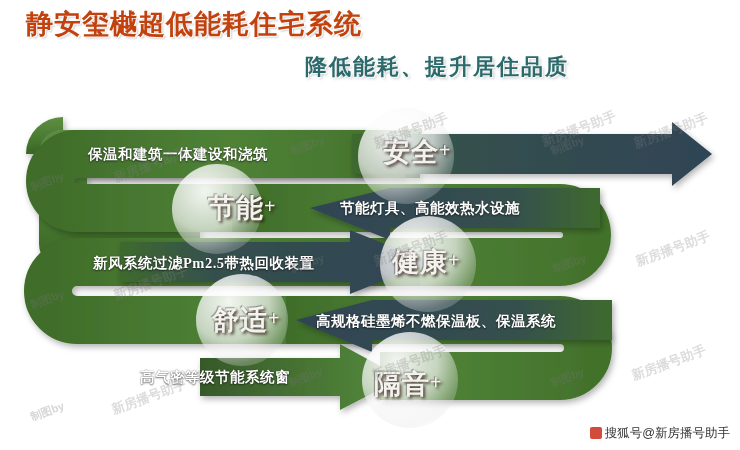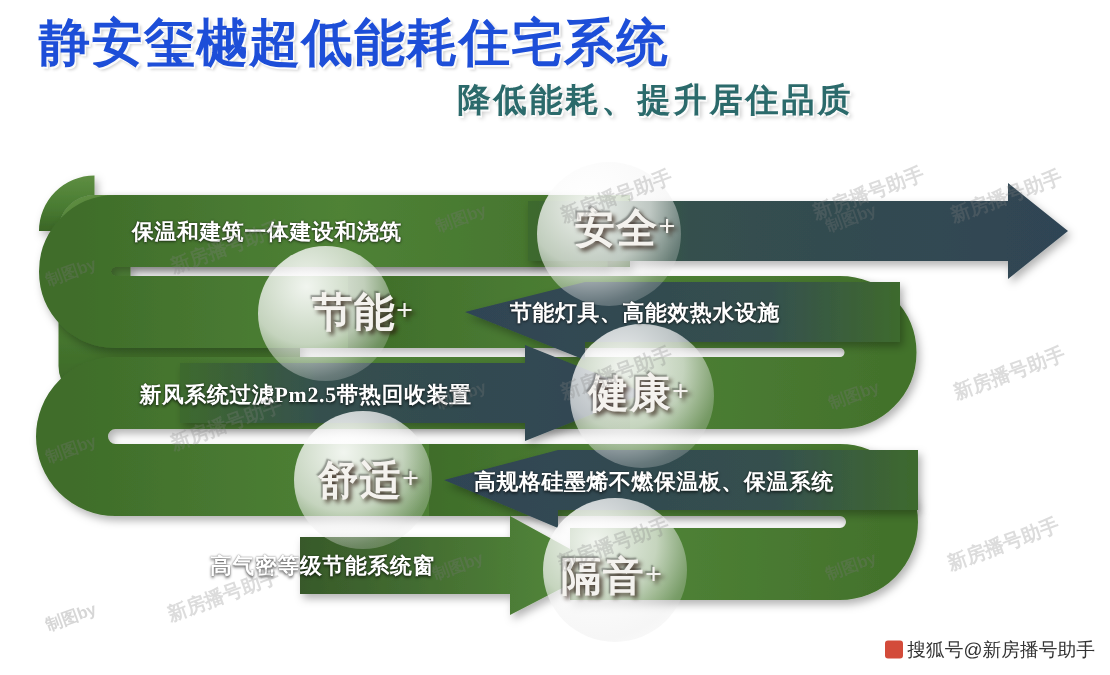--- a/index.html
+++ b/index.html
@@ -8,22 +8,22 @@
     background:#ffffff;
     font-family:"Liberation Serif","DejaVu Serif",serif;
     overflow:hidden;
     position:relative;
   }
   #stage{position:absolute;left:0;top:0;width:740px;height:450px;overflow:hidden;background:#fff;}
 
   
   .title-main{
     position:absolute;left:26px;top:6px;
-    font-size:34px;font-weight:bold;letter-spacing:1px;
-    color:#1d4ed8;
+    font-size:27px;font-weight:bold;letter-spacing:1px;
+    color:#c2410c;
     text-shadow:1px 1px 0 rgba(255,255,255,.9), 2px 2px 2px rgba(0,0,0,.18);
     white-space:nowrap;
   }
   .title-sub{
     position:absolute;left:305px;top:52px;
     font-size:22px;font-weight:bold;letter-spacing:2px;
     color:#2b6a6b;
     text-shadow:1px 1px 0 rgba(255,255,255,.9), 2px 2px 3px rgba(0,0,0,.22);
     white-space:nowrap;
   }

